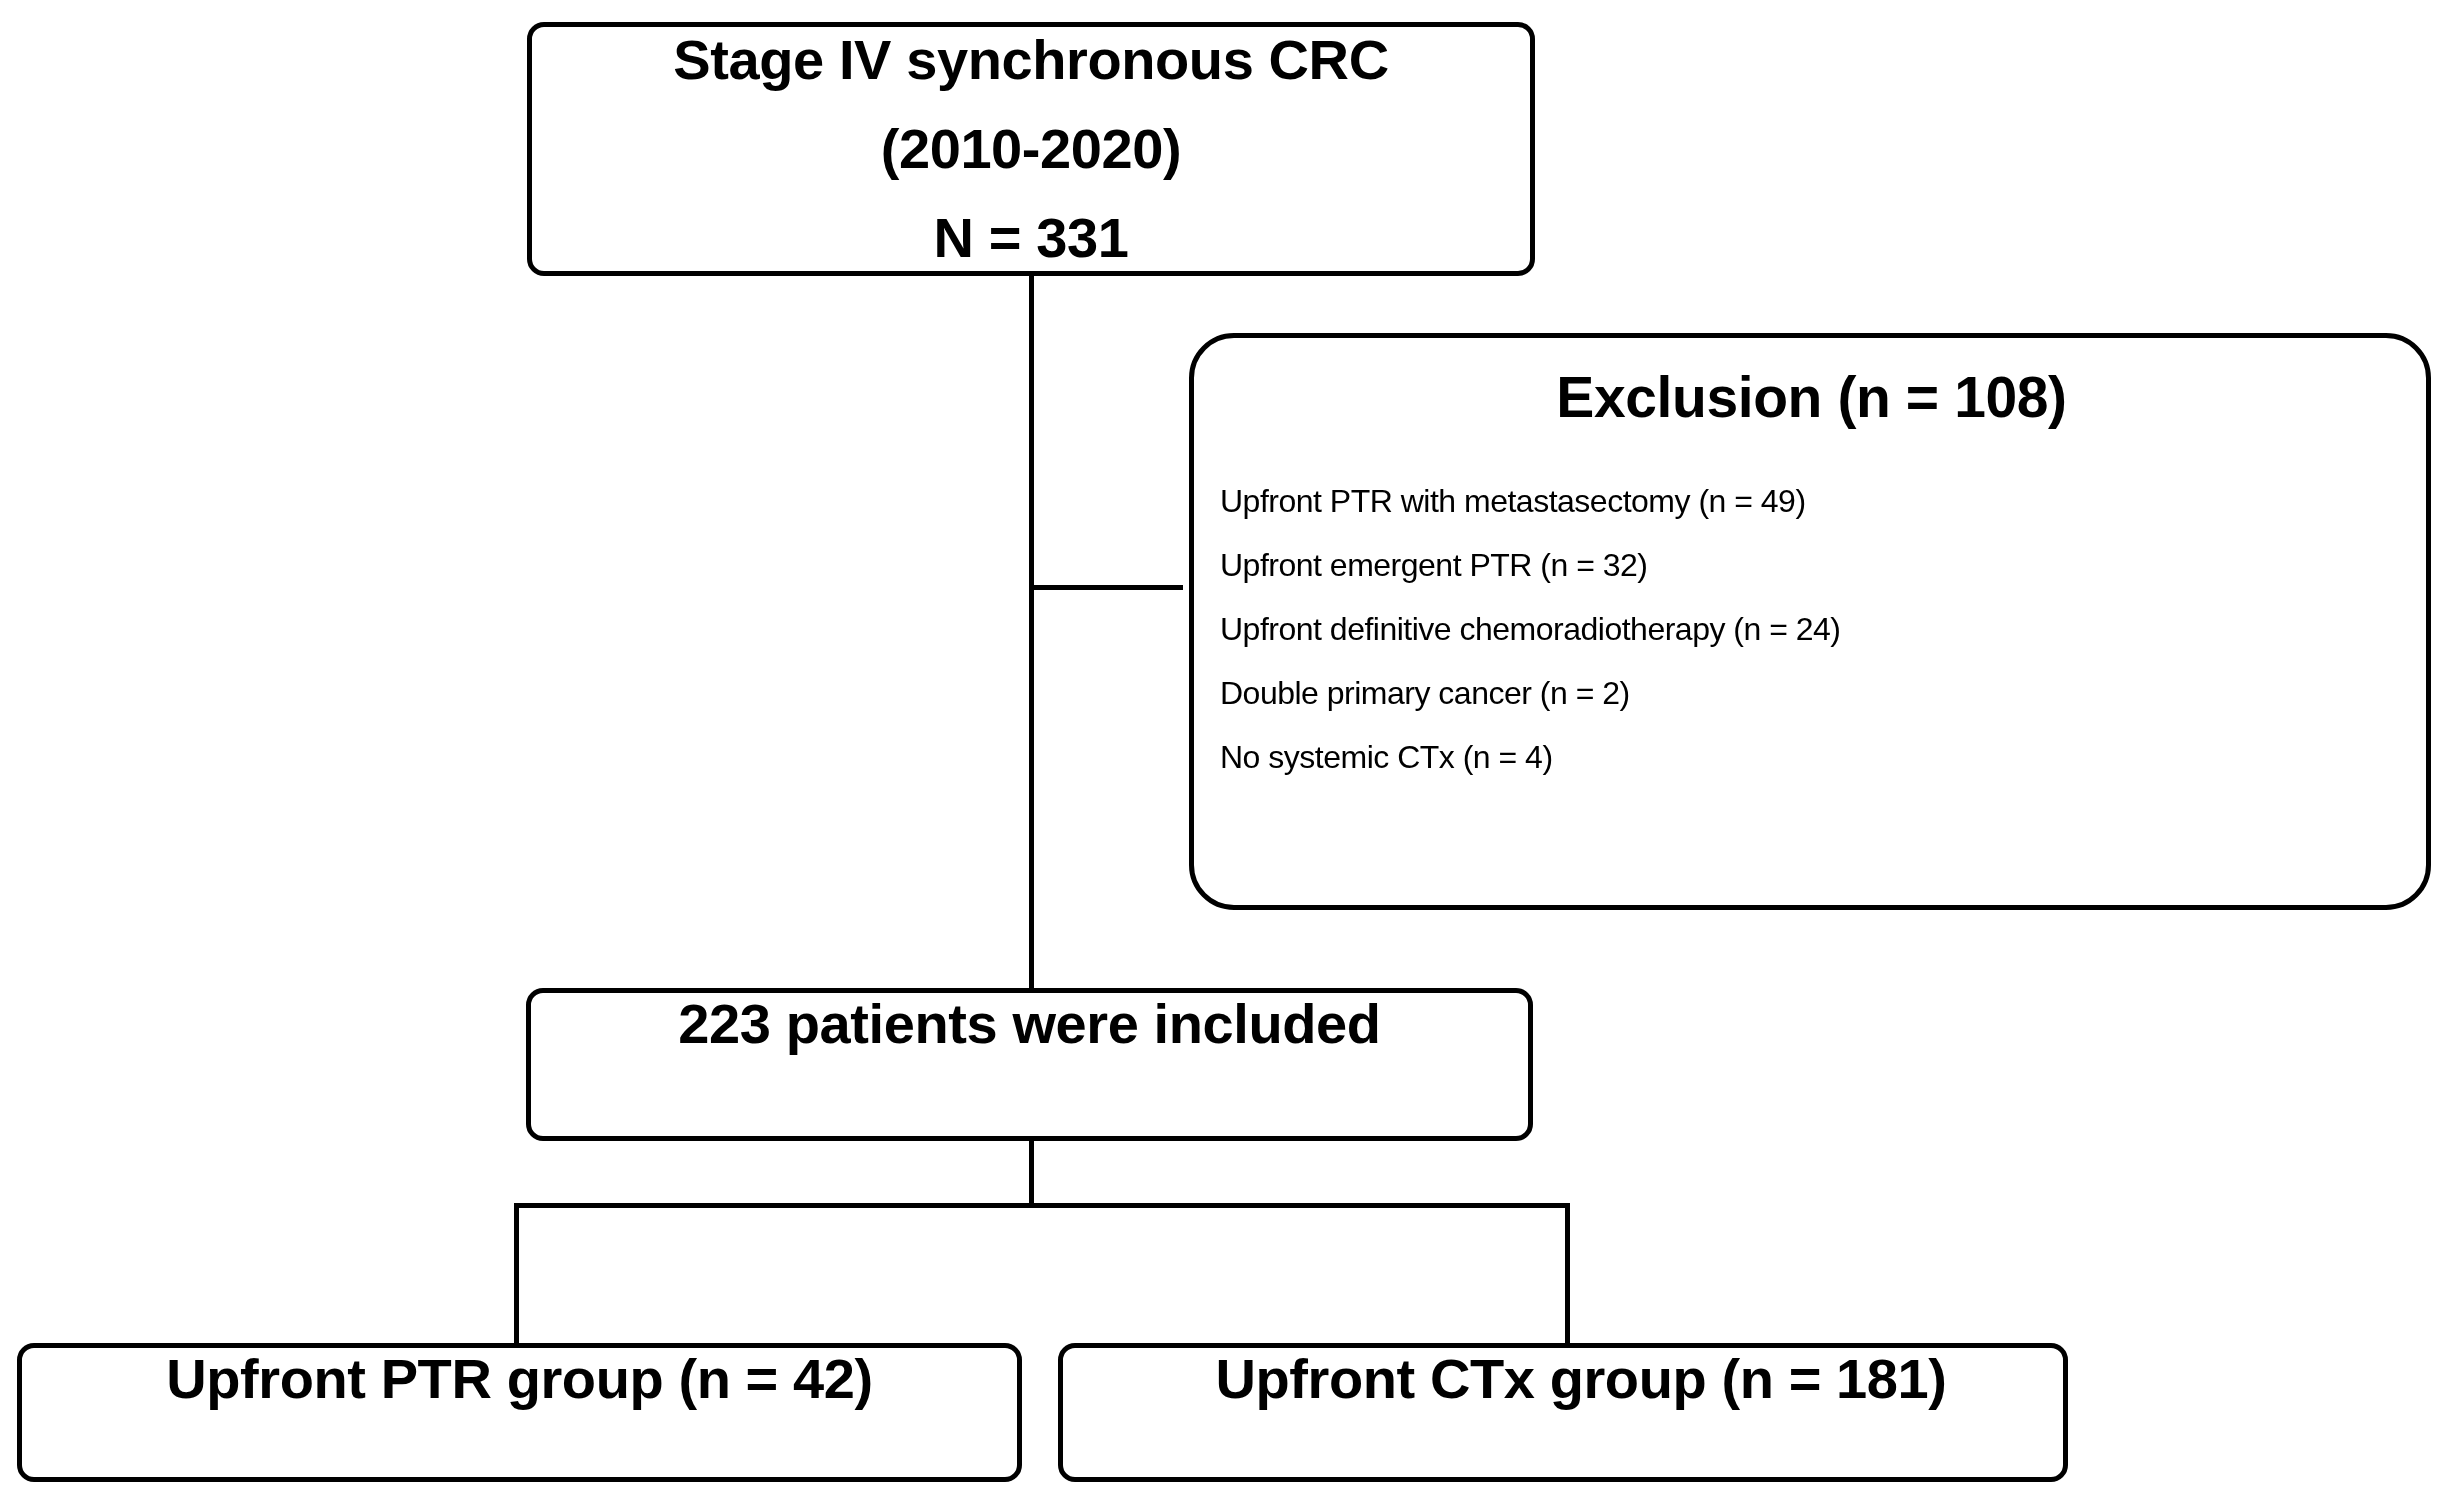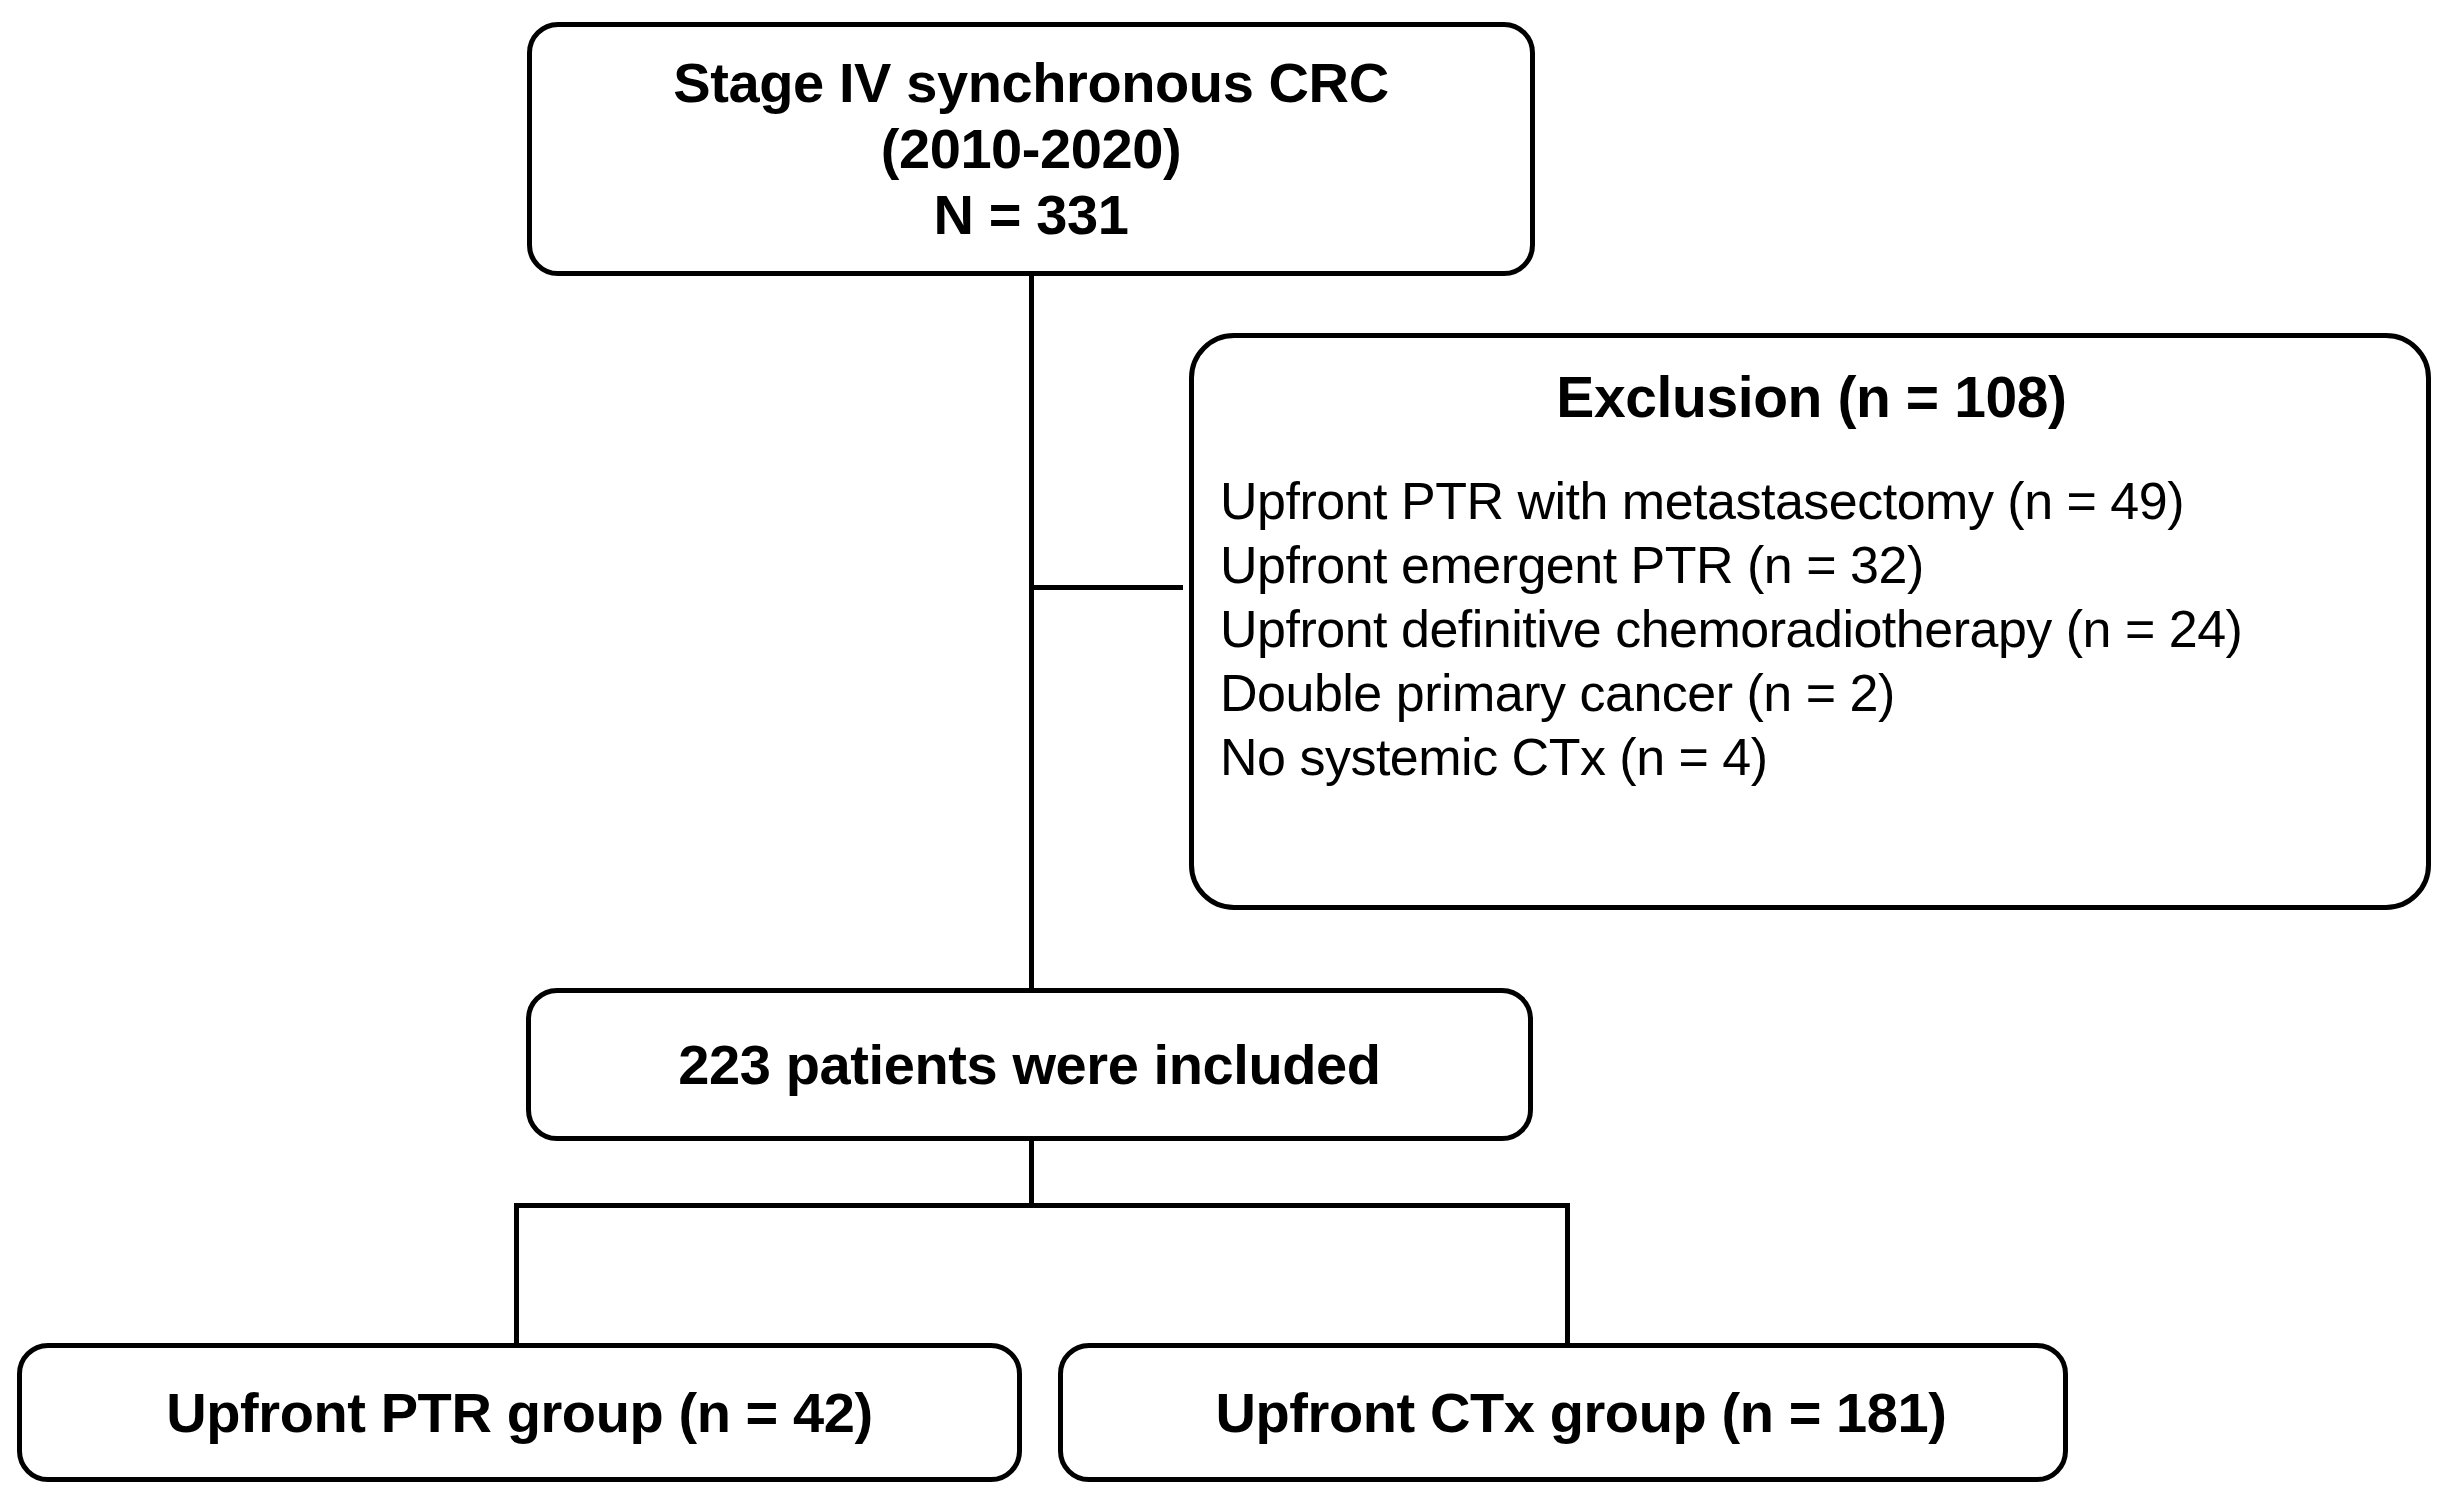--- a/index.html
+++ b/index.html
@@ -5,26 +5,26 @@
   html,body{margin:0;padding:0;background:#ffffff;}
   body{width:2462px;height:1506px;position:relative;overflow:hidden;
        font-family:"Liberation Sans","DejaVu Sans",sans-serif;color:#000000;}
 
   #canvas{position:absolute;left:0;top:0;width:2462px;height:1506px;}
 
   .node{
     position:absolute;
     box-sizing:border-box;
     border:5.4px solid #000000;
-    border-radius:31px;
+    border-radius:17px;
     background:#ffffff;
     display:flex;
     flex-direction:column;
     align-items:center;
-    justify-content:center;
+    justify-content:space-between;
     z-index:3;
   }
 
   .line{position:absolute;background:#000000;z-index:1;}
   .vline{width:5.4px;}
   .hline{height:5.4px;}
 
   
   #node-top{left:527px;top:21.6px;width:1008px;height:254px;}
   #node-top .ln{
@@ -42,21 +42,21 @@
   }
   #node-exclusion .excl-title{
     font-weight:700;font-size:57px;line-height:66px;
     text-align:center;letter-spacing:-0.4px;white-space:nowrap;
     margin-bottom:39px;
   }
   #node-exclusion .excl-list{
     display:flex;flex-direction:column;align-items:flex-start;
   }
   #node-exclusion .excl-item{
-    font-weight:400;font-size:52px;line-height:64px;
+    font-weight:400;font-size:32px;line-height:64px;
     letter-spacing:-0.5px;white-space:nowrap;text-align:left;
   }
 
   
   #node-included{left:526px;top:988px;width:1007px;height:153px;}
   #node-included .ln{
     font-weight:700;font-size:56px;line-height:62px;
     letter-spacing:-0.4px;white-space:nowrap;text-align:center;
   }
 

